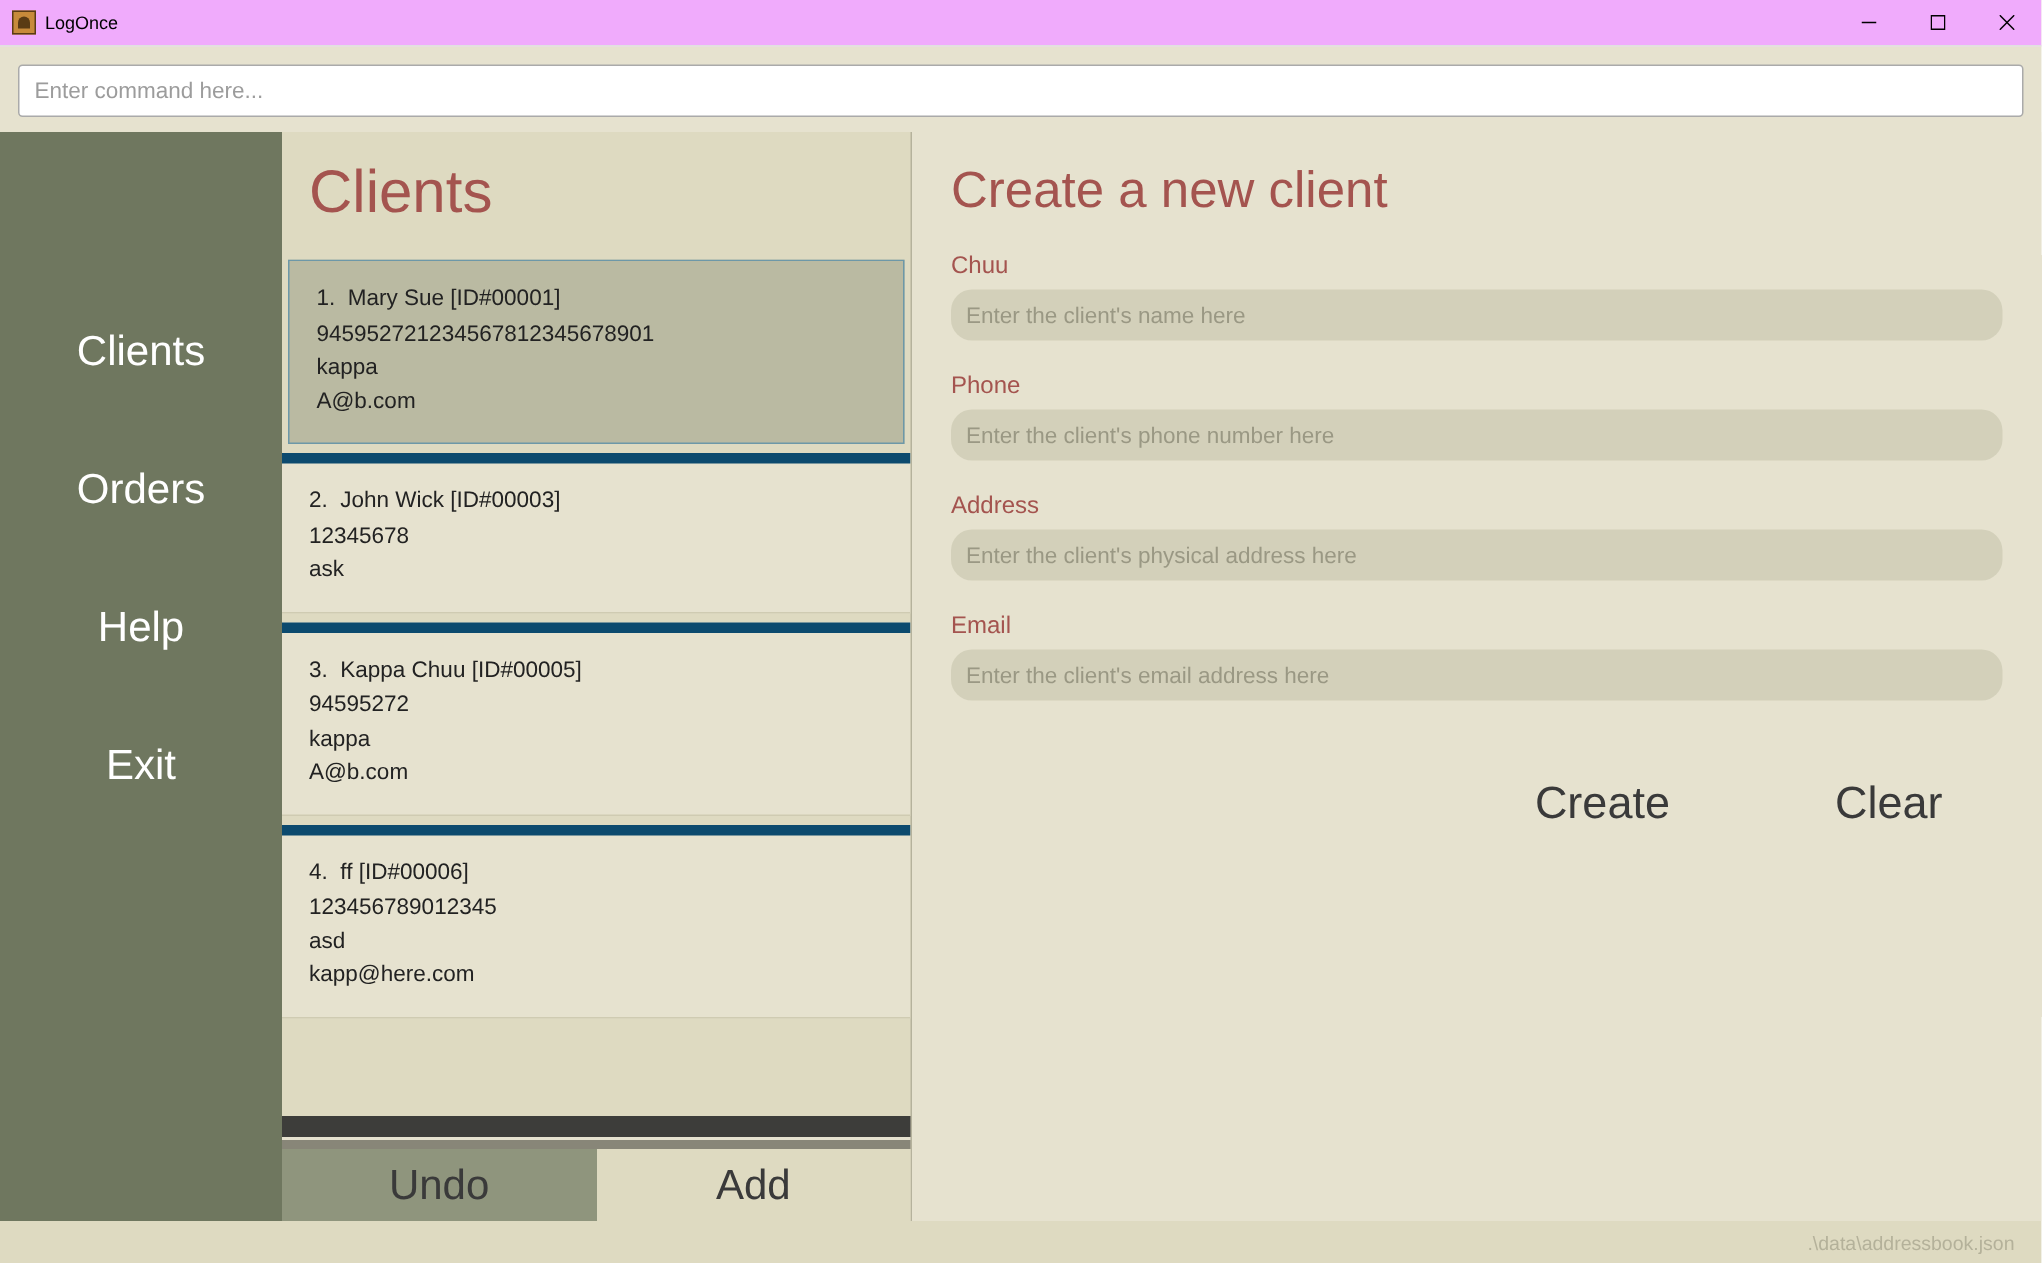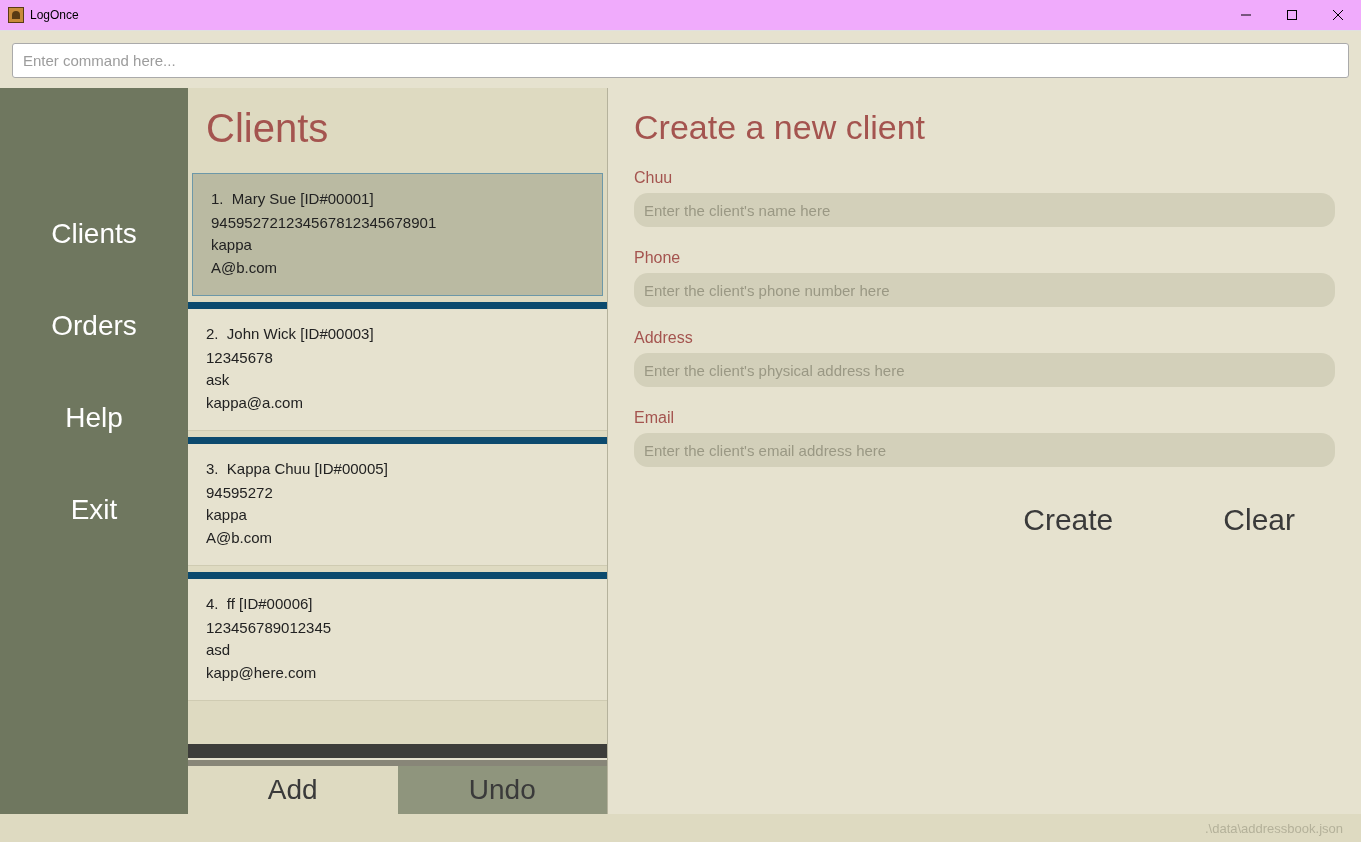--- a/index.html
+++ b/index.html
@@ -37,21 +37,21 @@
   .list-scrolltrack2 { height:8px; background:#888678; border-top:2px solid #e6e2cf; }
   .mid-buttons { display:flex; height:48px; }
   .mid-btn { flex:1; display:flex; align-items:center; justify-content:center; font-size:28px; color:#3a3a3a; cursor:pointer; }
   .mid-btn.add  { background:#dedac1; }
   .mid-btn.undo { background:#8f957d; }
   .right-col { flex:1; padding:20px 26px 10px 26px; background:#e6e2cf; display:flex; flex-direction:column; }
   .right-title { font-size:34px; color:#a4544f; font-weight:400; margin-bottom:22px; }
   .fld-label { font-size:16px; color:#a4544f; margin-bottom:6px; }
   .fld-input { width:100%; height:34px; border:none; border-radius:14px; background:#d3d0ba; padding:0 10px; font-size:15px; color:#333; margin-bottom:22px; }
   .fld-input::placeholder { color:#9a9884; }
-  .form-buttons { display:flex; justify-content:flex-end; gap:110px; padding-right:40px; margin-top:14px; }
+  .form-buttons { display:flex; justify-content:flex-end; gap:110px; padding-right:40px; margin-top:30px; }
   .form-btn { font-size:30px; color:#3a3a3a; cursor:pointer; font-weight:400; }
   .statusbar { height:28px; background:#dedac1; display:flex; align-items:center; justify-content:flex-end; padding-right:18px; font-size:13px; color:#b4b19a;padding-left:12px; }
 </style>
 </head>
 <body>
 
 <div class="titlebar">
   <div class="titlebar-left">
     <div class="app-icon"></div>
     <div class="titlebar-title">LogOnce</div>
@@ -95,40 +95,39 @@
         <div class="client-card selected">
           <div class="row1"><span>1.</span>&nbsp;&nbsp;<span>Mary Sue [ID#00001]</span></div>
           <div>945952721234567812345678901</div>
           <div>kappa</div>
           <div>A@b.com</div>
         </div>
         <div class="client-card">
           <div class="row1"><span>2.</span>&nbsp;&nbsp;<span>John Wick [ID#00003]</span></div>
           <div>12345678</div>
           <div>ask</div>
-          <div>kappa@a.com</div>
         </div>
         <div class="client-card">
           <div class="row1"><span>3.</span>&nbsp;&nbsp;<span>Kappa Chuu [ID#00005]</span></div>
           <div>94595272</div>
           <div>kappa</div>
           <div>A@b.com</div>
         </div>
         <div class="client-card">
           <div class="row1"><span>4.</span>&nbsp;&nbsp;<span>ff [ID#00006]</span></div>
           <div>123456789012345</div>
           <div>asd</div>
           <div>kapp@here.com</div>
         </div>
       </div>
     <div class="list-scrolltrack"></div>
     <div class="list-scrolltrack2"></div>
     <div class="mid-buttons">
+      <div class="mid-btn undo">Undo</div>
       <div class="mid-btn add">Add</div>
-      <div class="mid-btn undo">Undo</div>
     </div>
   </div>
 
   <div class="right-col">
     <div class="right-title">Create a new client</div>
 
     <div class="fld-label">Chuu</div>
     <input class="fld-input" type="text" placeholder="Enter the client's name here" style="">
 
     <div class="fld-label">Phone</div>

